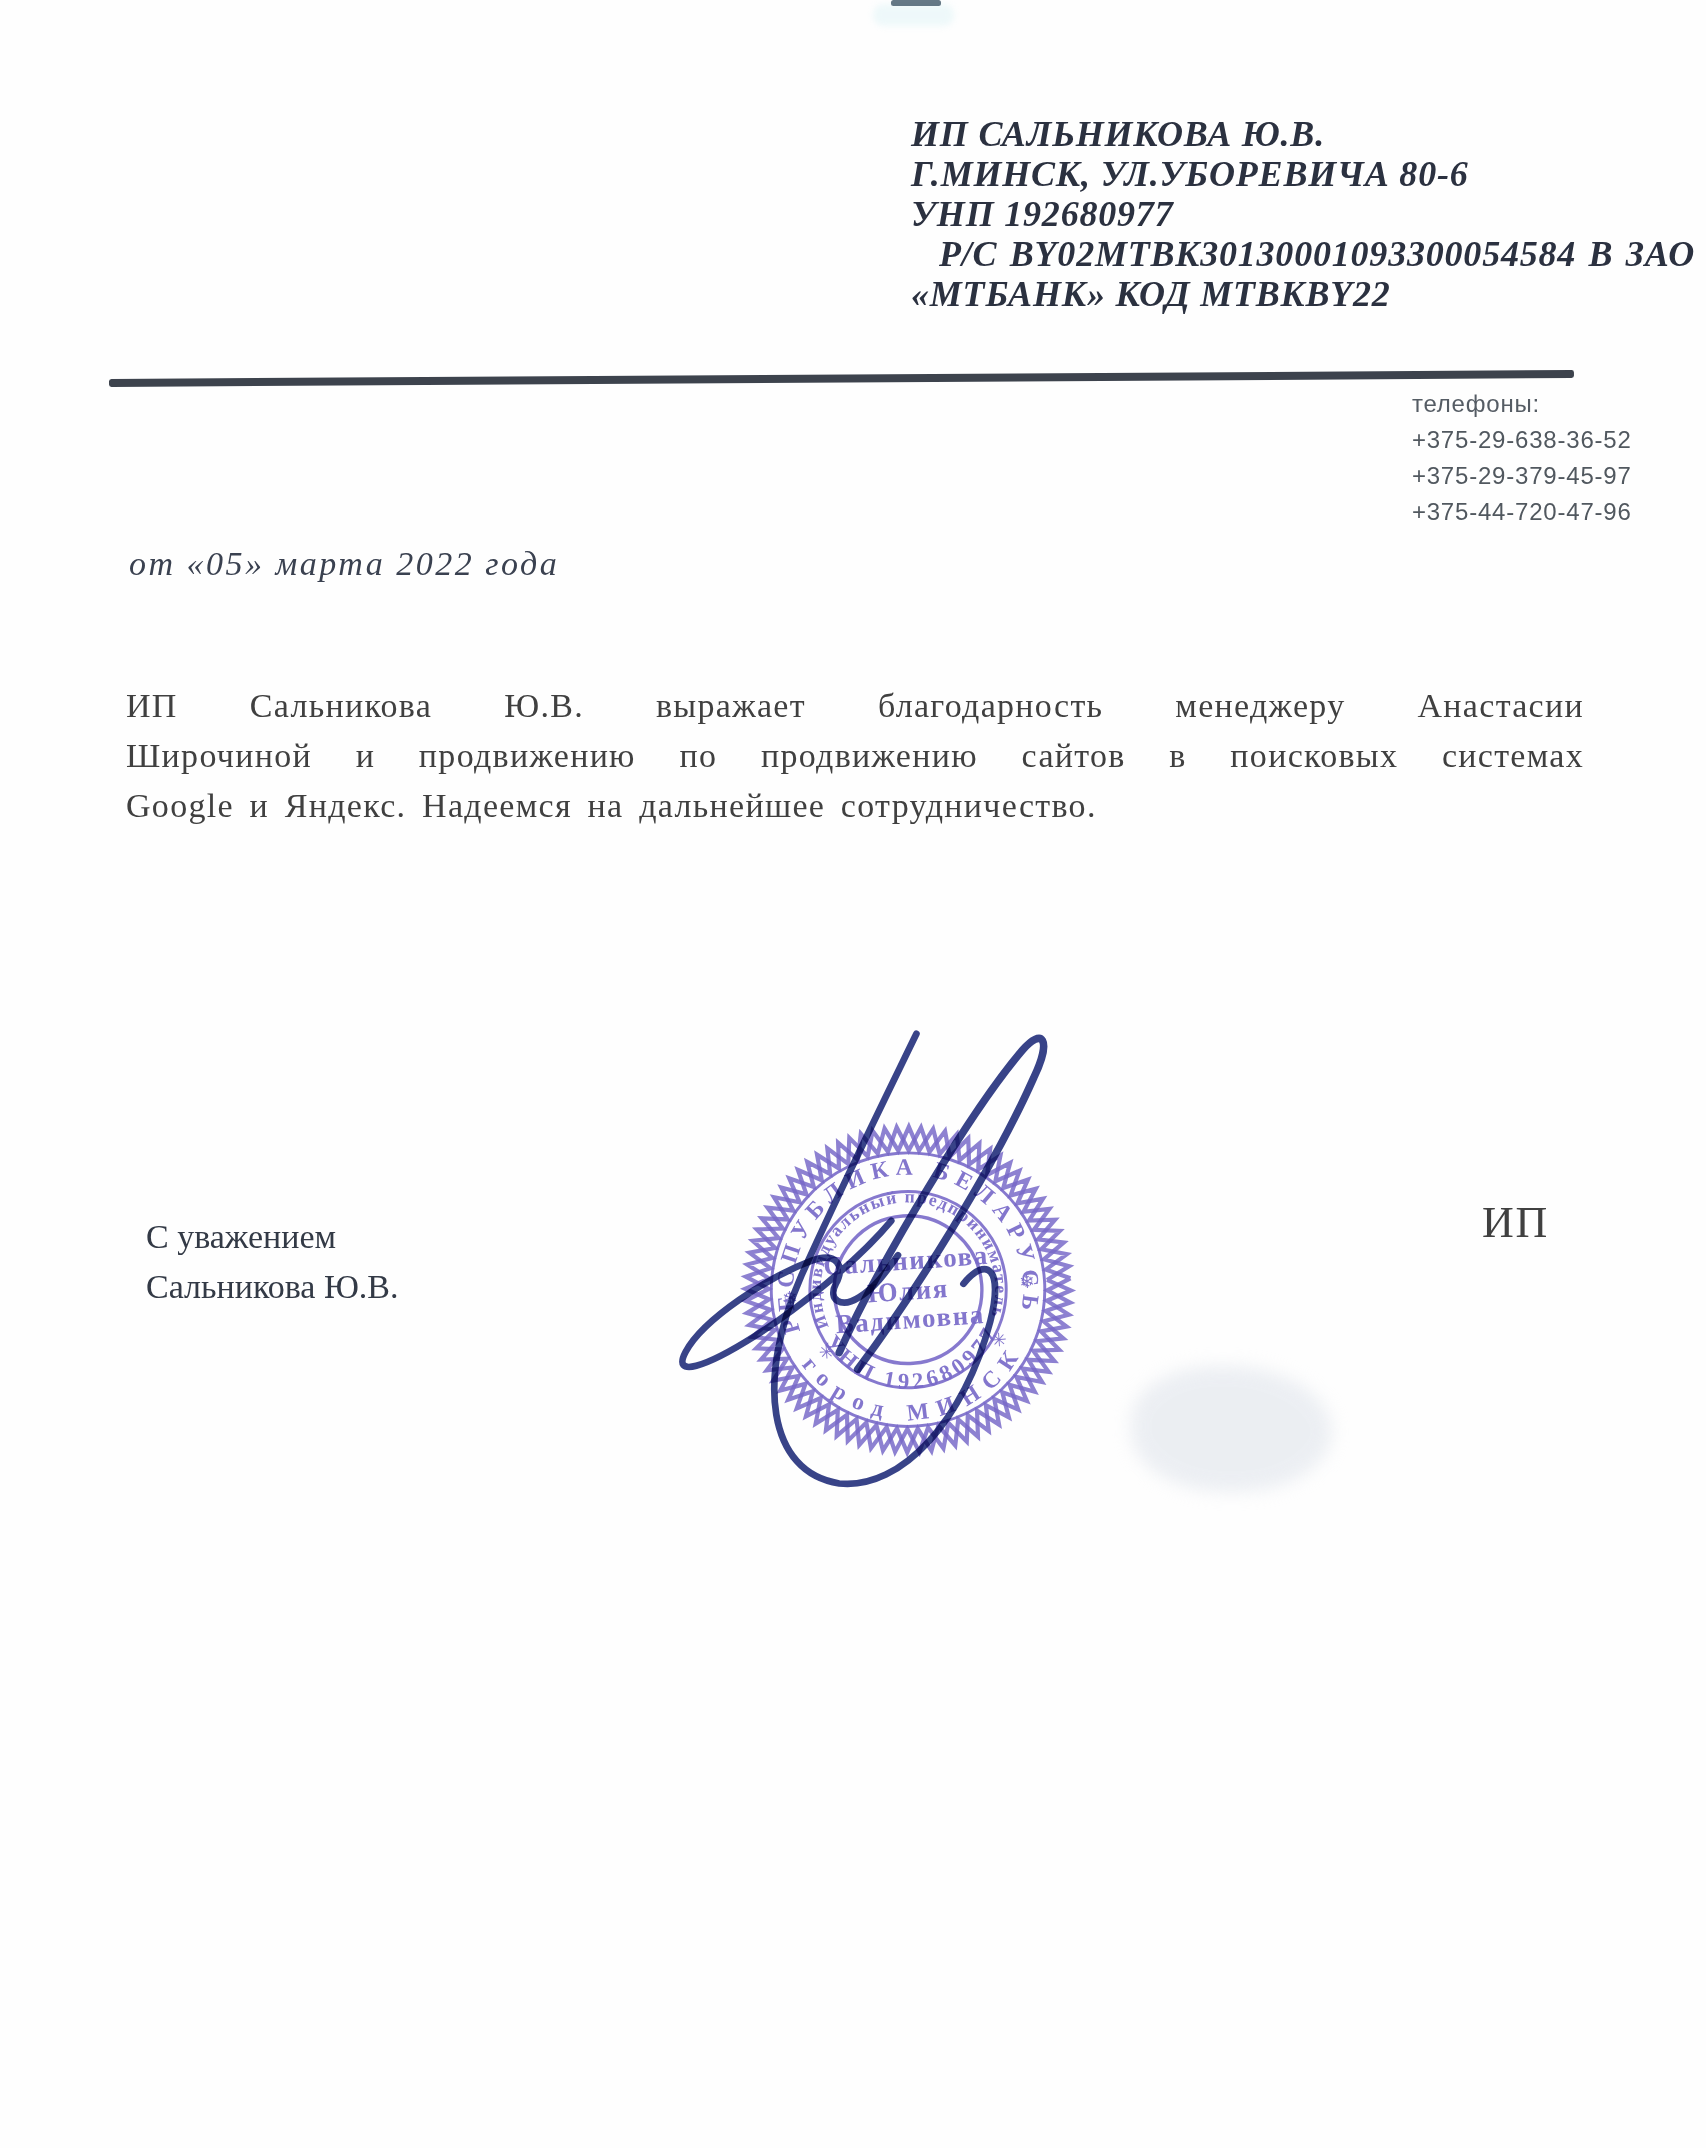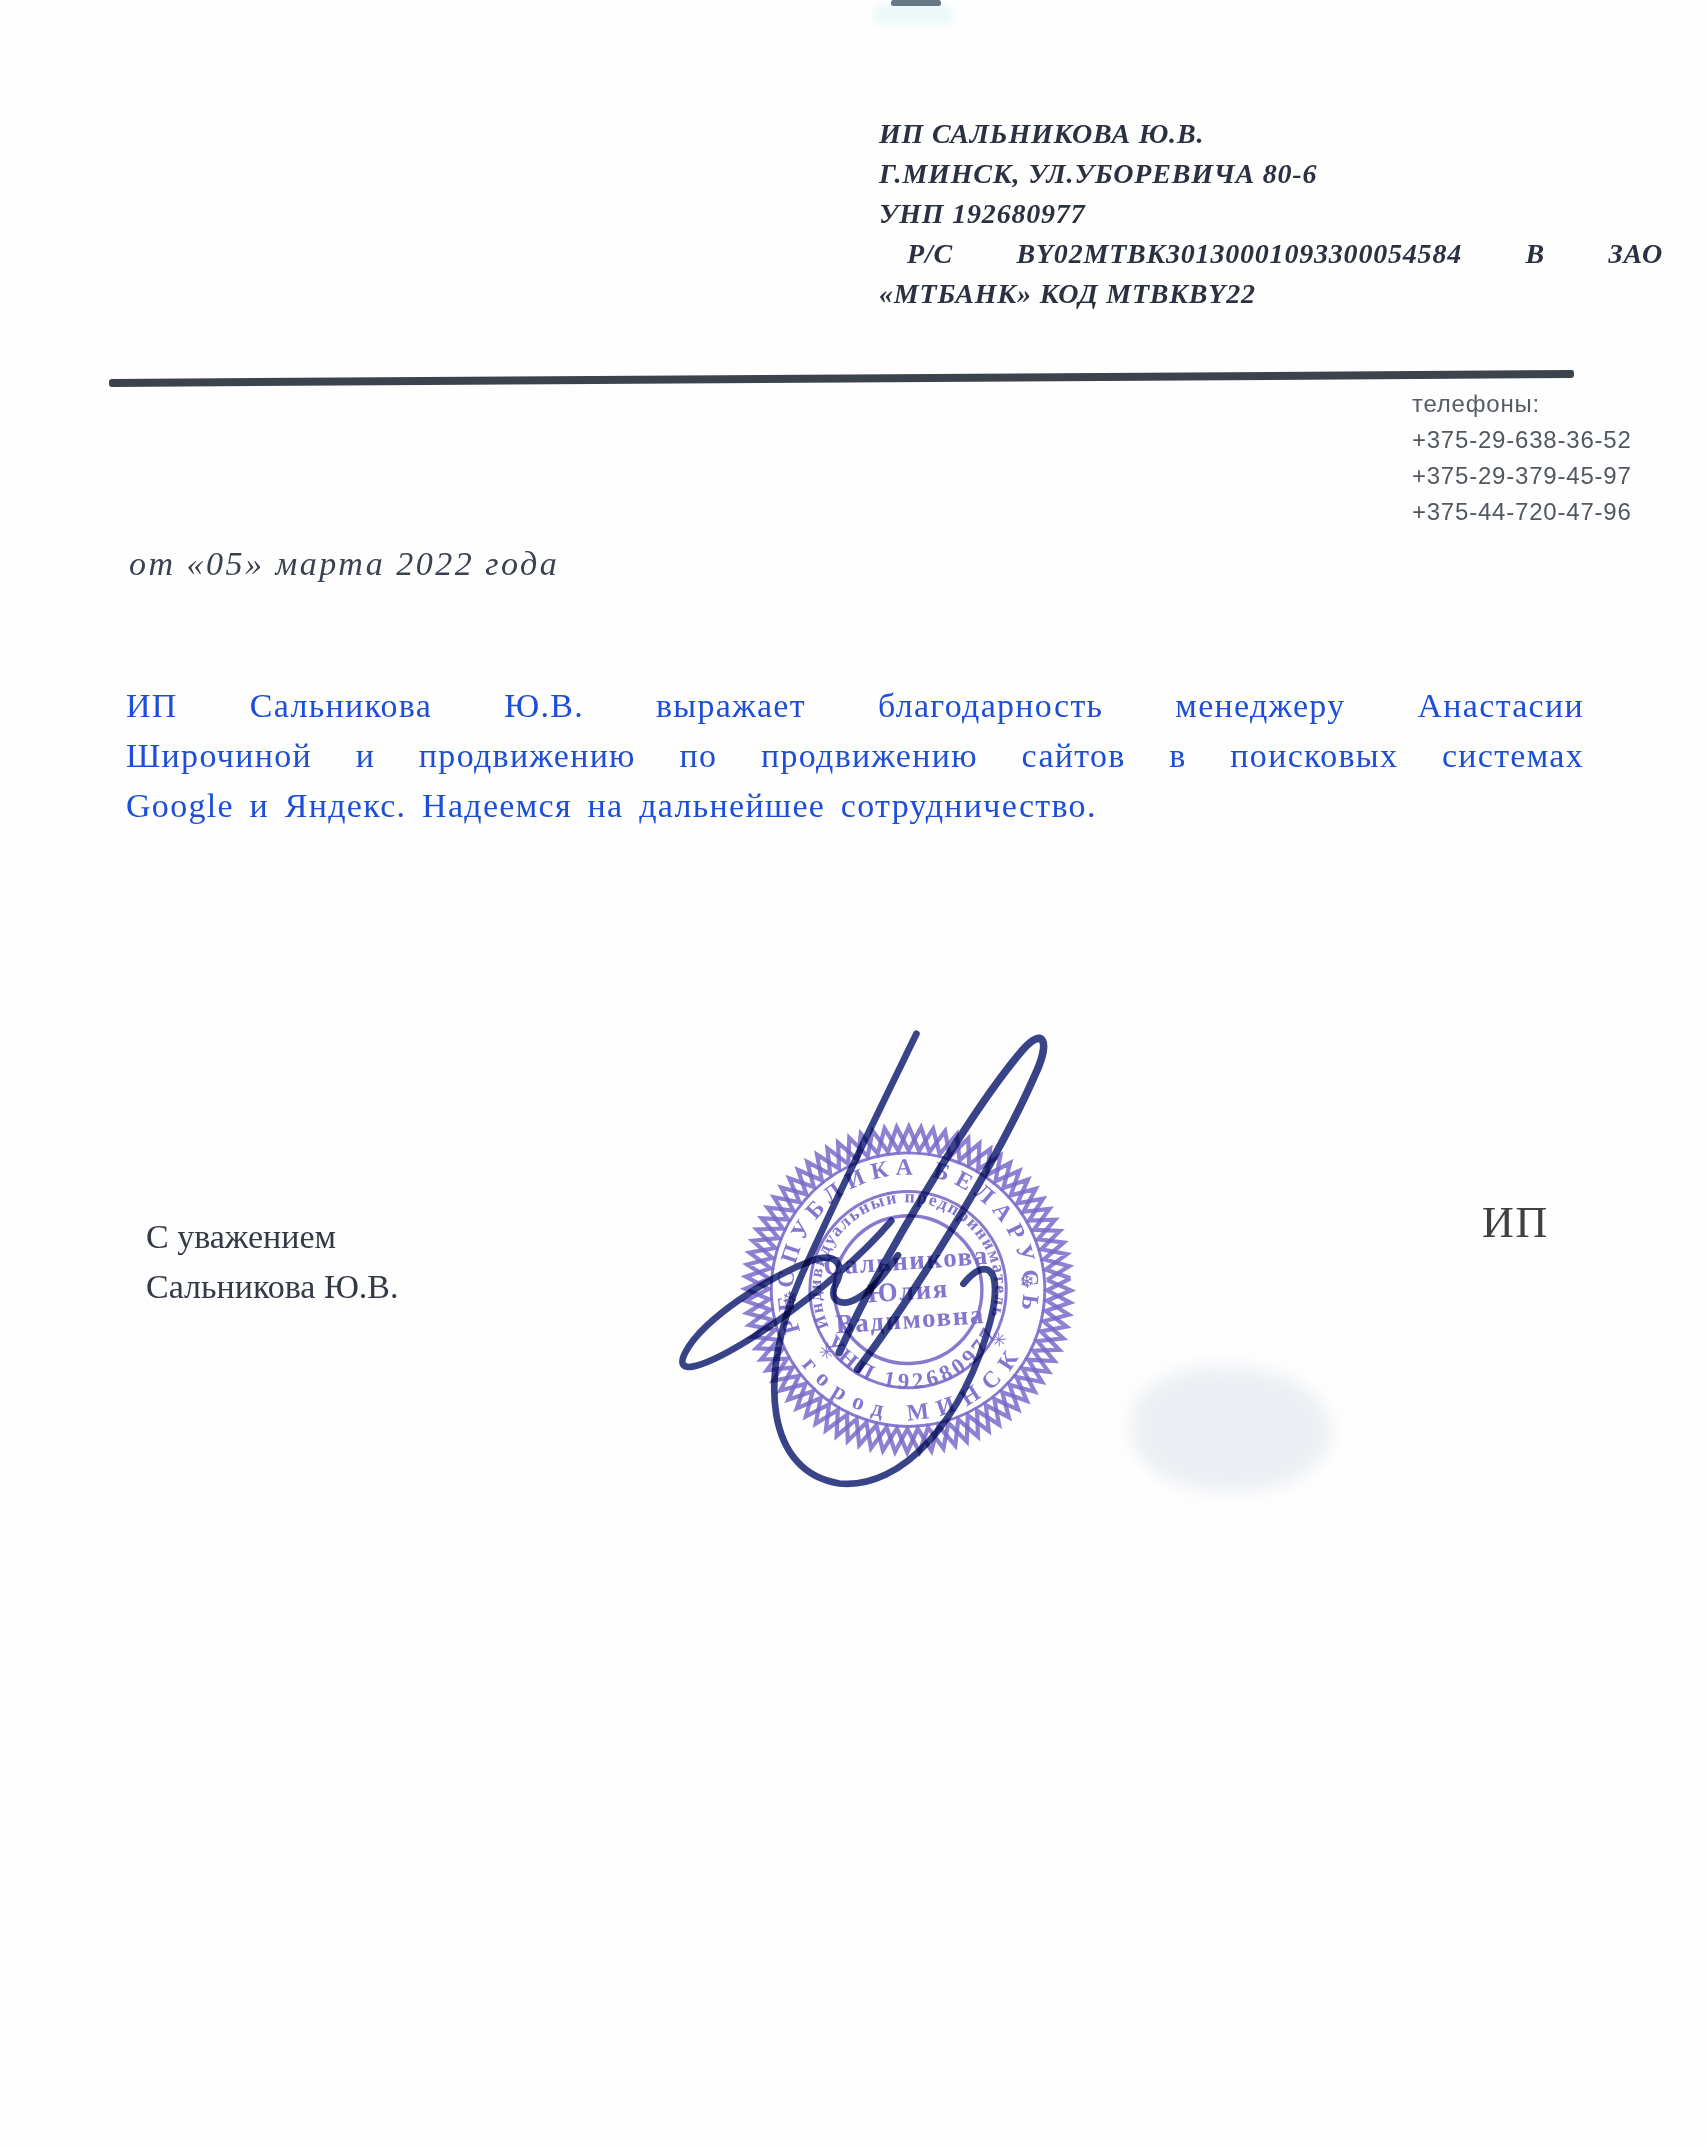--- a/index.html
+++ b/index.html
@@ -2,44 +2,44 @@
 <html style="--stamp-ink: #7263c6; --sig-ink: #27337f;font-size:13.4px"><head>
 <meta charset="utf-8">
 <style>
   html,body{margin:0;padding:0;}
   body{width:1707px;height:2148px;position:relative;background:#ffffff;
        font-family:"Liberation Serif", serif; overflow:hidden;
        --stamp-ink:#7263c6; --sig-ink:#27337f;}
   .page{position:absolute;inset:0;background:#fefefe;}
 
   
-  .letterhead{position:absolute;left:879px;top:114px;width:784px;
+  .letterhead{position:absolute;left:911px;top:114px;width:784px;
     color:#2b3140;font-weight:bold;font-style:italic;
-    font-size:28px;line-height:40px;letter-spacing:0.8px;}
+    font-size:36px;line-height:40px;letter-spacing:0.8px;}
   .lh-line{white-space:nowrap;}
   .acct{display:flex;justify-content:space-between;margin-left:28px;}
 
   
   .rule{position:absolute;left:109px;top:379px;width:1465px;height:7.6px;
     background:#3d434d;border-radius:2.5px;
     transform:rotate(-0.35deg);transform-origin:left center;}
 
   
   .contacts{position:absolute;right:34px;top:386px;text-align:left;
     font-family:"Liberation Sans", sans-serif;color:#51585f;
     font-size:24px;line-height:36px;letter-spacing:0.8px;}
   .contacts .label{padding-right:133px;color:#555c64;}
 
   
   .date{position:absolute;left:129px;top:545px;font-size:34px;
     letter-spacing:2.5px;color:#3a4150;font-style:italic;}
 
   
   .bodytext{position:absolute;left:126px;top:681px;width:1458px;
-    font-size:34px;line-height:50px;color:#1d4ed8;
+    font-size:34px;line-height:50px;color:#404040;
     letter-spacing:1.3px;word-spacing:5.9px;}
   .jline{text-align:justify;text-align-last:justify;}
 
   
   .signoff{position:absolute;left:137px;top:1212px;font-size:34px;
     line-height:50px;color:#333a46;margin-left:9px;}
   .ip-note{position:absolute;left:1482px;top:1197px;font-size:44px;
     color:#404040;letter-spacing:1.7px;}
 
   

